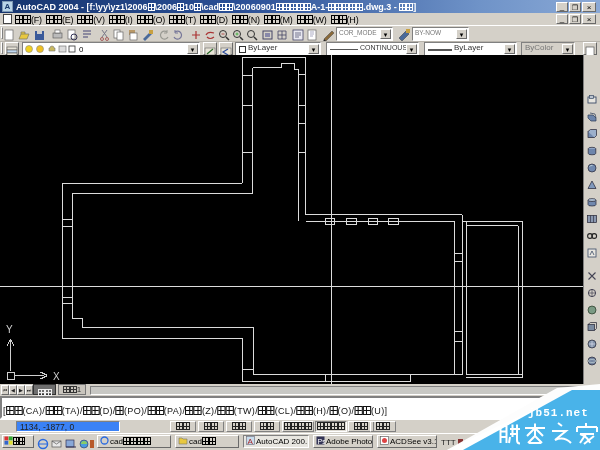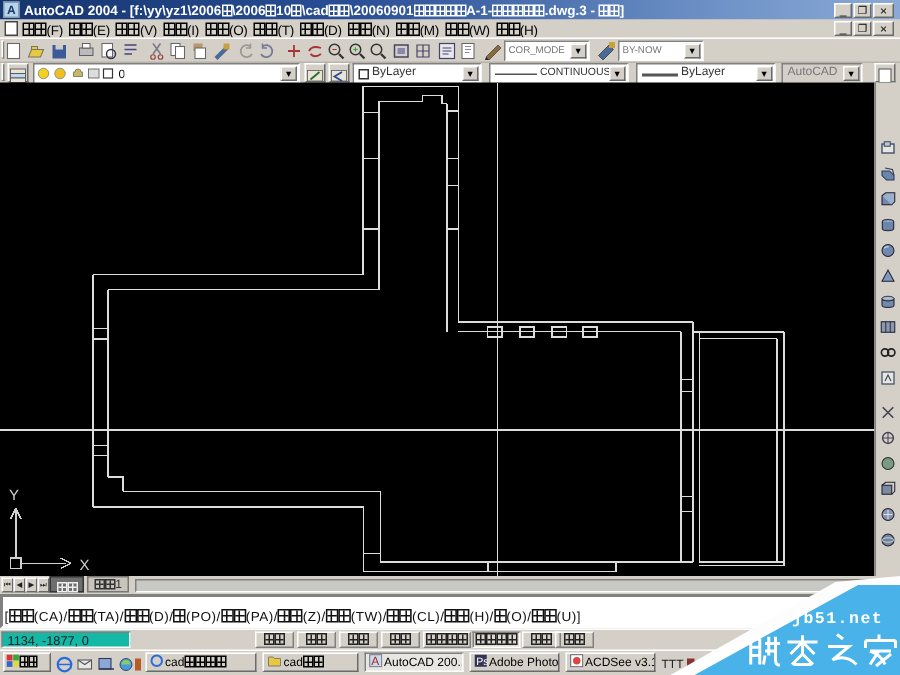--- a/index.html
+++ b/index.html
@@ -163,21 +163,21 @@
         <rect x="1" y="2" width="10" height="7" fill="#e8e4d8" stroke="#666" stroke-width="0.6"></rect>
         <path d="M8 3 L3 6 L8 9" stroke="#2a4a9a" stroke-width="1.2" fill="none"></path>
       </svg></div>
 
 <div class="combo" style="left:235px;top:42px;width:86px"><span style="display:inline-block;width:7px;height:7px;background:#fff;border:1px solid #333;margin:3px 2px 0 3px;vertical-align:top"></span><span style="color:#333">ByLayer</span><span class="cda">▾</span></div>
 
 <div class="combo" style="left:326px;top:42px;width:93px"><span style="display:inline-block;width:28px;height:1px;background:#555;margin:6px 2px 2px 3px;vertical-align:top"></span><span style="font-size:7px;color:#333">CONTINUOUS</span><span class="cda">▾</span></div>
 
 <div class="combo" style="left:424px;top:42px;width:93px"><span style="display:inline-block;width:24px;height:2px;background:#555;margin:6px 2px 2px 3px;vertical-align:top"></span><span style="color:#333">ByLayer</span><span class="cda">▾</span></div>
 
-<div class="combo" style="left:521px;top:42px;width:54px;background:#d4d0c8"><span style="margin-left:3px;color:#777">AutoCAD</span><span class="cda">▾</span></div>
+<div class="combo" style="left:521px;top:42px;width:54px;background:#d4d0c8"><span style="margin-left:3px;color:#777">ByColor</span><span class="cda">▾</span></div>
 
 <div class="abs tbtn btn3" style="left:583px;top:42px"><svg width="12" height="11">
         <rect x="2" y="1" width="8" height="9" fill="#fff" stroke="#555" stroke-width="0.7"></rect>
       </svg></div>
 
 <div class="abs" style="left:0;top:55px;width:583px;height:329px;background:#000">
 <svg width="583" height="329" viewBox="0 55 583 329" shape-rendering="crispEdges" stroke="#dcdcdc" stroke-width="1" fill="none">
 
 <path d="M331.5 55 V384"></path>
 
@@ -357,21 +357,21 @@
 <div class="abs" style="left:58px;top:384px;width:28px;height:11px;background:#c8c4bc;border:1px solid #777;color:#333;text-align:center;line-height:9px;font-size:8px"><span class="c w7" style="width:7px;height:7px"></span><span class="c w7" style="width:7px;height:7px"></span>1</div>
 
 <div class="abs sunk" style="left:90px;top:386px;width:493px;height:9px;background:#c8c8c4"></div>
 
 <div class="abs sunk" style="left:0;top:396px;width:600px;height:23px;background:#fff;border-width:2px;border-color:#808080 #fff #fff #808080"></div>
 
 <div class="abs" style="left:3px;top:406px;width:560px;height:11px;font-size:8.7px;color:#111;white-space:nowrap;letter-spacing:0.3px;transform-origin:0 0;transform:scaleX(1.04)">[<span class="c"></span><span class="c"></span>(CA)/<span class="c"></span><span class="c"></span>(TA)/<span class="c"></span><span class="c"></span>(D)/<span class="c"></span>(PO)/<span class="c"></span><span class="c"></span>(PA)/<span class="c"></span><span class="c"></span>(Z)/<span class="c"></span><span class="c"></span>(TW)/<span class="c"></span><span class="c"></span>(CL)/<span class="c"></span><span class="c"></span>(H)/<span class="c"></span>(O)/<span class="c"></span><span class="c"></span>(U)]</div>
 
 <div class="abs" style="left:0;top:419px;width:600px;height:14px;background:#d4d0c8;border-top:1px solid #fff"></div>
 
-<div class="abs sunk" style="left:1px;top:421px;width:86px;height:11px;background:#14b8a6;font-size:8.5px;color:#222;line-height:10px"><span style="margin-left:3px">1134, -1877, 0</span></div>
+<div class="abs sunk" style="left:16px;top:421px;width:104px;height:11px;background:#3b82f6;font-size:8.5px;color:#222;line-height:10px"><span style="margin-left:3px">1134, -1877, 0</span></div>
 <div class="abs" style="left:170px;top:421px;width:26px;height:11px; border:1px solid;border-color:#fff #808080 #808080 #fff;font-size:8px;color:#222;text-align:center;line-height:9px"><span class="c w7" style="width:7px;height:8px"></span><span class="c w7" style="width:7px;height:8px"></span></div>
 <div class="abs" style="left:198px;top:421px;width:26px;height:11px; border:1px solid;border-color:#fff #808080 #808080 #fff;font-size:8px;color:#222;text-align:center;line-height:9px"><span class="c w7" style="width:7px;height:8px"></span><span class="c w7" style="width:7px;height:8px"></span></div>
 <div class="abs" style="left:226px;top:421px;width:26px;height:11px; border:1px solid;border-color:#fff #808080 #808080 #fff;font-size:8px;color:#222;text-align:center;line-height:9px"><span class="c w7" style="width:7px;height:8px"></span><span class="c w7" style="width:7px;height:8px"></span></div>
 <div class="abs" style="left:254px;top:421px;width:26px;height:11px; border:1px solid;border-color:#fff #808080 #808080 #fff;font-size:8px;color:#222;text-align:center;line-height:9px"><span class="c w7" style="width:7px;height:8px"></span><span class="c w7" style="width:7px;height:8px"></span></div>
 <div class="abs" style="left:282px;top:421px;width:32px;height:11px; border:1px solid;border-color:#fff #808080 #808080 #fff;font-size:8px;color:#222;text-align:center;line-height:9px"><span class="c w7" style="width:7px;height:8px"></span><span class="c w7" style="width:7px;height:8px"></span><span class="c w7" style="width:7px;height:8px"></span><span class="c w7" style="width:7px;height:8px"></span></div>
 <div class="abs" style="left:315px;top:421px;width:32px;height:11px; border:1px solid;border-color:#808080 #fff #fff #808080;background:#dcd8d0;font-size:8px;color:#222;text-align:center;line-height:9px"><span class="c w7" style="width:7px;height:8px"></span><span class="c w7" style="width:7px;height:8px"></span><span class="c w7" style="width:7px;height:8px"></span><span class="c w7" style="width:7px;height:8px"></span></div>
 <div class="abs" style="left:348px;top:421px;width:26px;height:11px; border:1px solid;border-color:#fff #808080 #808080 #fff;font-size:8px;color:#222;text-align:center;line-height:9px"><span class="c w7" style="width:7px;height:8px"></span><span class="c w7" style="width:7px;height:8px"></span></div>
 <div class="abs" style="left:370px;top:421px;width:26px;height:11px; border:1px solid;border-color:#fff #808080 #808080 #fff;font-size:8px;color:#222;text-align:center;line-height:9px"><span class="c w7" style="width:7px;height:8px"></span><span class="c w7" style="width:7px;height:8px"></span></div>
 
 <div class="abs" style="left:0;top:433px;width:600px;height:17px;background:#d4d0c8;border-top:1px solid #fff"></div>

